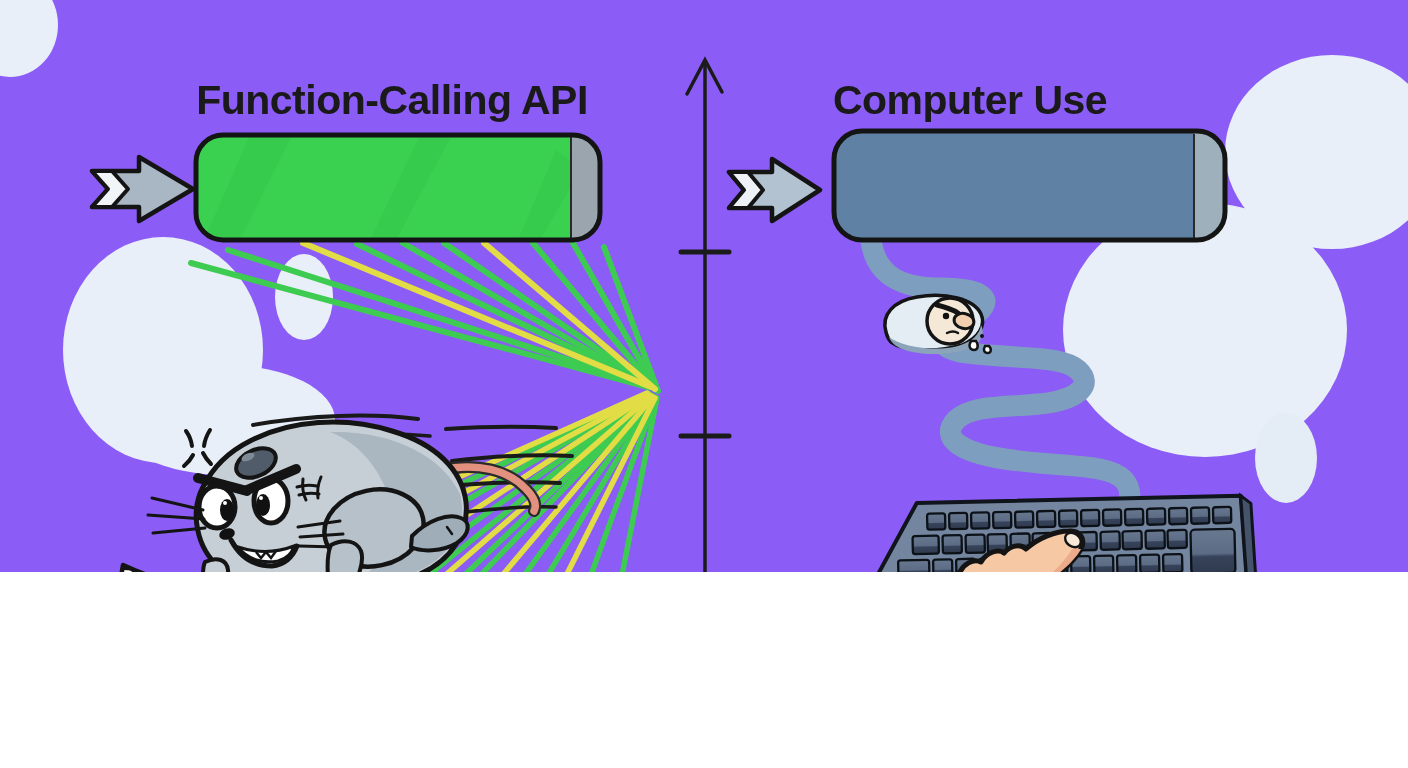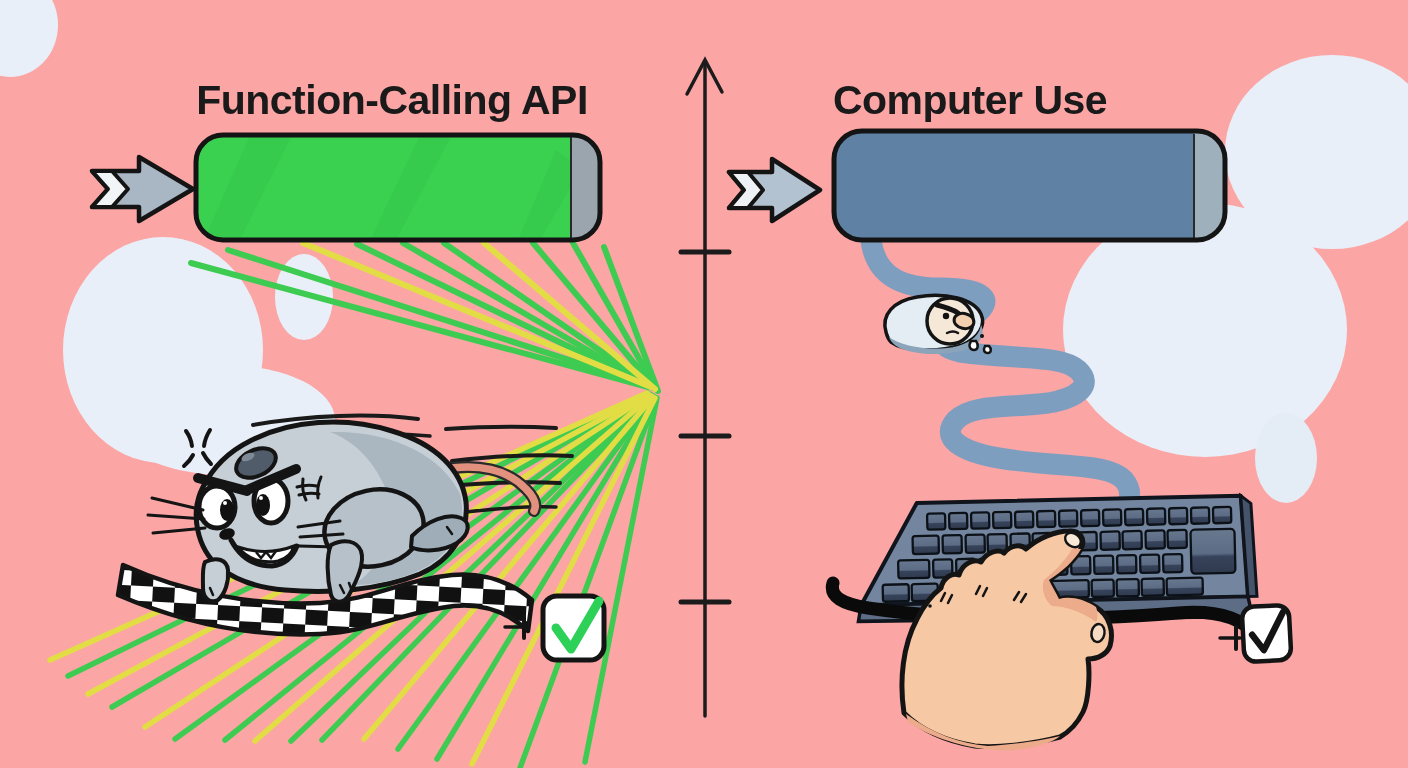--- a/index.html
+++ b/index.html
@@ -1,16 +1,16 @@
 <!DOCTYPE html>
 <html><head>
 <meta charset="utf-8">
 <style>
   html,body{margin:0;padding:0;background:#fff;}
-  .stage{width:1408px;height:768px;position:relative;overflow:hidden;background:#fca5a5;}
+  .stage{width:1408px;height:572px;position:relative;overflow:hidden;background:#8b5cf6;}
   svg{display:block;}
   .title{font-family:"Liberation Sans",sans-serif;font-weight:bold;font-size:41px;letter-spacing:-0.5px;}
 </style>
 </head>
 <body>
 
 <div class="stage">
 <svg width="1408" height="768" viewBox="0 0 1408 768">
   <defs>
     <pattern id="checker" width="44" height="30" patternUnits="userSpaceOnUse" patternTransform="rotate(3 123 566)">

